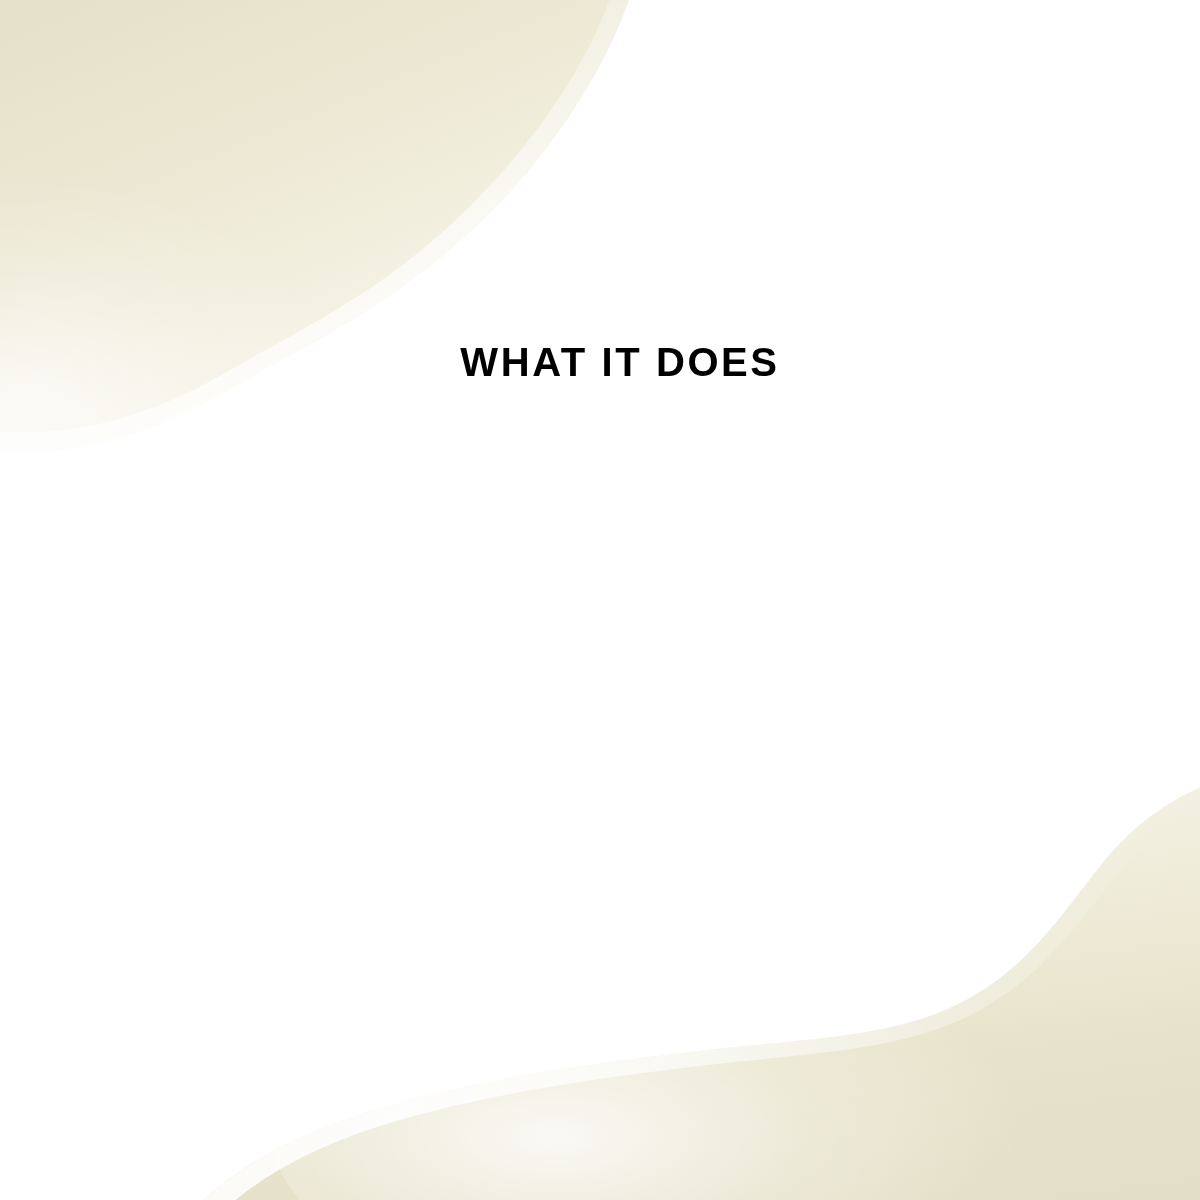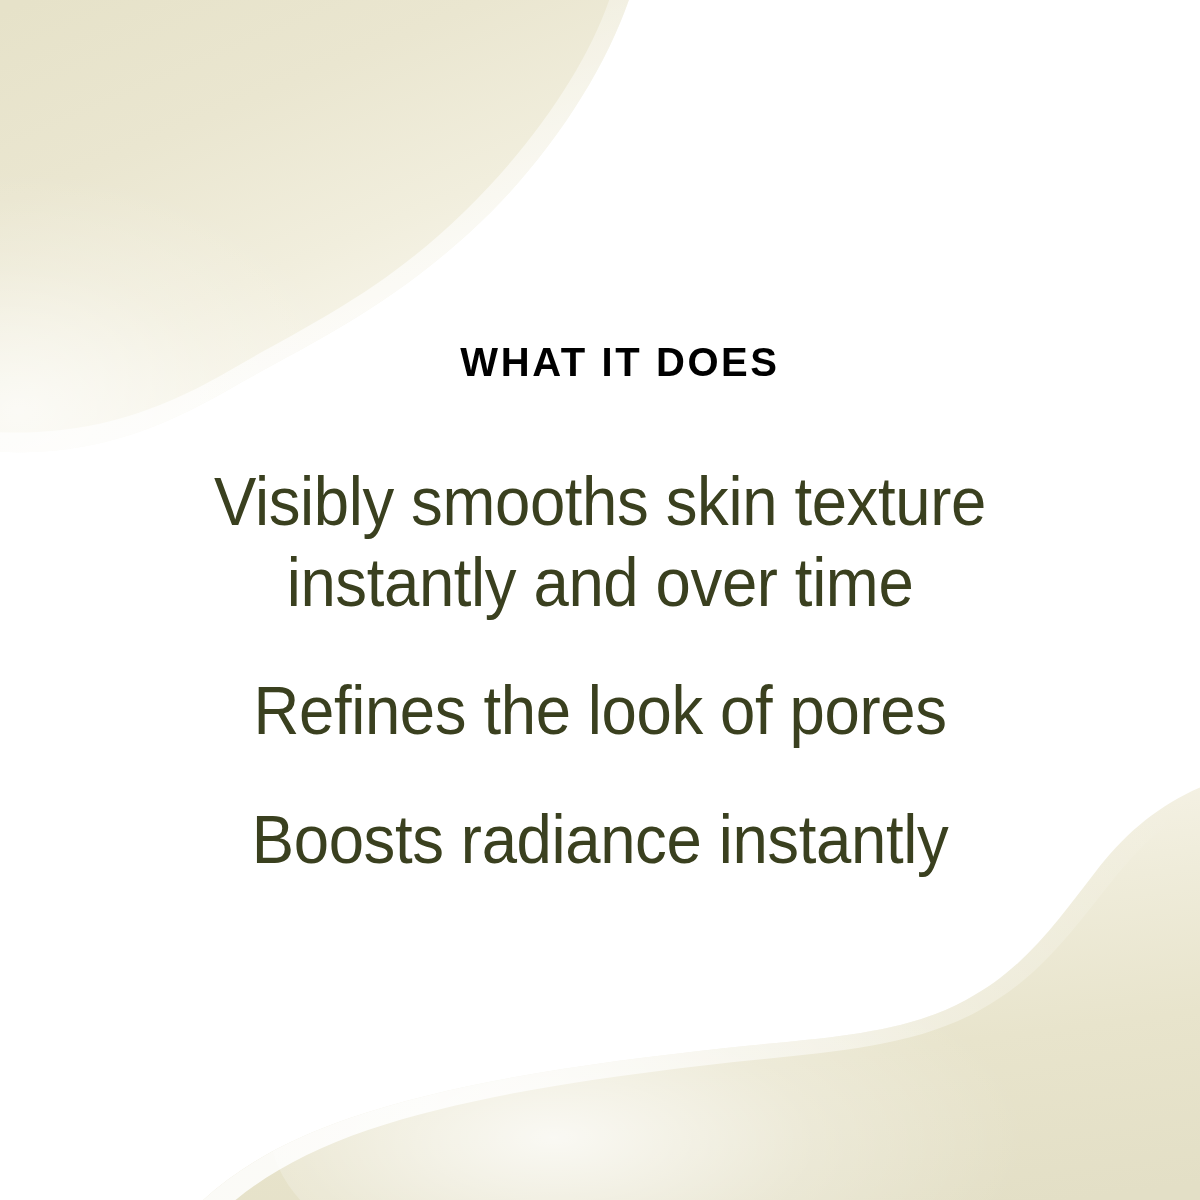--- a/index.html
+++ b/index.html
@@ -168,30 +168,14 @@
                C 1156 826, 1202 796, 1260 786
                Z" fill="url(#gradBottomRim)"></path>
       <ellipse cx="700" cy="1130" rx="430" ry="190" fill="url(#glowBottom)"></ellipse>
     </g>
   </svg>
 
   <div class="content">
 
     <div class="eyebrow">WHAT IT DOES</div>
 
-    <div class="benefits">
-
-      <p class="benefit">
-        <span class="ln">Visibly smooths skin texture</span>
-        <span class="ln">instantly and over time</span>
-      </p>
-
-      <p class="benefit">
-        <span class="ln">Refines the look of pores</span>
-      </p>
-
-      <p class="benefit">
-        <span class="ln">Boosts radiance instantly</span>
-      </p>
-
-    </div>
   </div>
 </div>
 
 </body></html>

